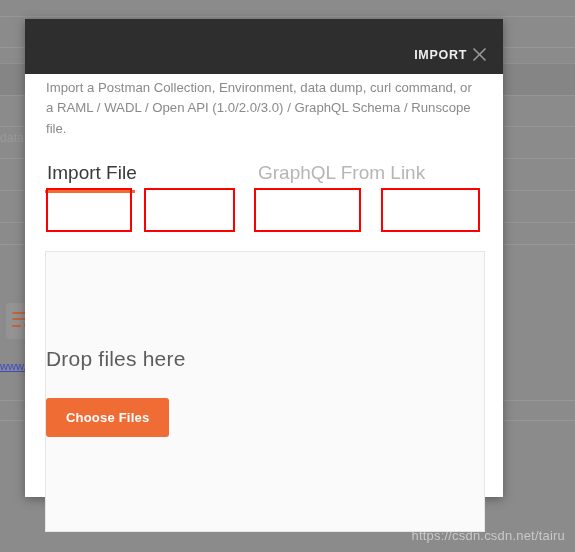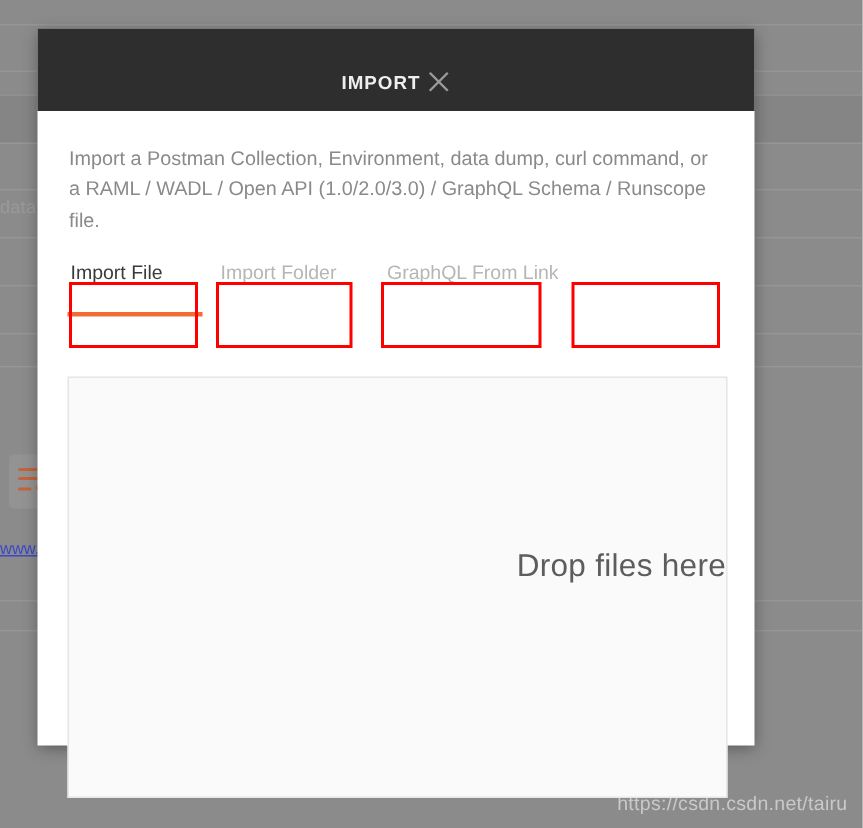--- a/index.html
+++ b/index.html
@@ -88,21 +88,21 @@
     background: #ffffff;
     box-shadow: 0 2px 10px rgba(0,0,0,0.35);
     display: flex;
     flex-direction: column;
   }
   #modal-header {
     height: 39px;
     background: #2e2e2e;
     display: flex;
     align-items: center;
-    justify-content: center;
+    justify-content: flex-end;
     padding: 16px 12px 0 16px;
     flex: 0 0 auto;
   }
   #modal-title {
     color: #eeeeee;
     font-size: 12.5px;
     font-weight: bold;
     letter-spacing: .7px;
   }
   #close-btn {
@@ -110,21 +110,21 @@
     height: 24px;
     display: flex;
     align-items: center;
     justify-content: center;
     cursor: pointer;
   }
   #close-btn svg { display: block; }
 
   #modal-body {
     flex: 1 1 auto;
-    padding: 22px 20px 0 20px;
+    padding: 4px 20px 0 20px;
     position: relative;
   }
   #description {
     color: #8a8a8a;
     font-size: 13.2px;
     line-height: 1.55;
     margin: 0 0 0 1px;
     max-width: 430px;
   }
 
@@ -132,21 +132,22 @@
   #tabs {
     position: relative;
     margin-top: 17px;
     height: 38px;
   }
   .tab {
     position: absolute;
     top: 0;
     height: 34px;
     display: flex;
-    font-size: 13px;
+    align-items: center;
+    font-size: 19px;
     color: #b6b6b6;
     cursor: pointer;
     white-space: nowrap;
   }
   .tab.active { color: #3a3a3a; }
   .tab-underline {
     position: absolute;
     height: 3px;
     background: #ef6c35;
     bottom: 1px;
@@ -165,21 +166,21 @@
     position: absolute;
     left: 20px;
     top: 177px;
     width: 440px;
     height: 281px;
     background: #fafafa;
     border: 1px solid #e6e6e6;
     box-sizing: border-box;
     display: flex;
     flex-direction: column;
-    align-items: flex-end;
+    align-items: flex-start;
     justify-content: center;
   }
   #drop-text {
     color: #5d5d5d;
     font-size: 21px;
     font-weight: normal;
     margin: 0 0 27px 0;
     letter-spacing: .2px;
   }
   #choose-files-btn {
@@ -239,31 +240,29 @@
   </div>
 
   <div id="modal-body">
 
     <p id="description">Import a Postman Collection, Environment, data dump, curl command, or a RAML / WADL / Open API (1.0/2.0/3.0) / GraphQL Schema / Runscope file.</p>
 
     <div id="tabs">
       <div class="tab active" style="left:2px">
         <span>Import File</span>
       </div>
-      <div class="tab" style="left:102px">
-        <span>Import Folder</span>
-      </div>
       <div class="tab" style="left:213px">
         <span>GraphQL From Link</span>
       </div>
       <div class="tab-underline" style="left:0px;width:90px"></div>
     </div>
 
     <div id="dropzone">
       <div id="drop-text">Drop files here</div>
+      <button id="choose-files-btn">Choose Files</button>
     </div>
 
     <div class="annot-box" style="left:21px;top:114px;width:86px;height:44px"></div>
     <div class="annot-box" style="left:119px;top:114px;width:91px;height:44px"></div>
     <div class="annot-box" style="left:229px;top:114px;width:107px;height:44px"></div>
     <div class="annot-box" style="left:356px;top:114px;width:99px;height:44px"></div>
 
   </div>
 </div>
 

